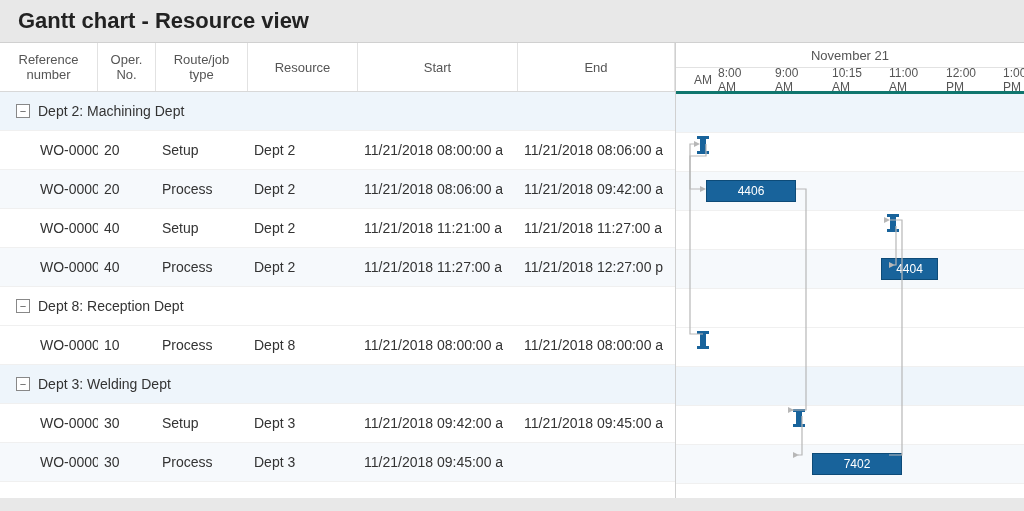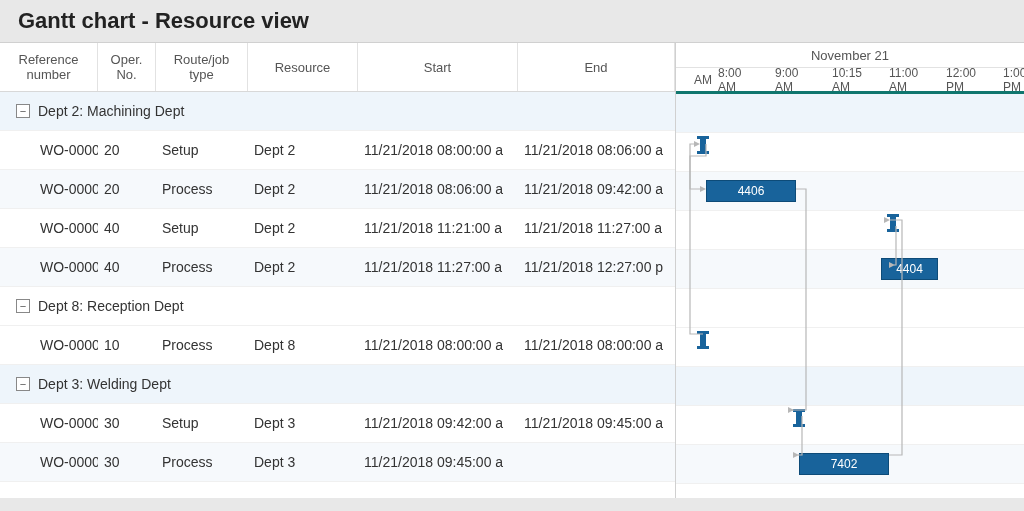--- a/index.html
+++ b/index.html
@@ -160,21 +160,21 @@
           </div>
           <div class="grow groupalt"></div>
           <div class="grow">
             <div class="tiny cap" style="left: 24px;"></div>
           </div>
           <div class="grow group"></div>
           <div class="grow">
             <div class="tiny cap" style="left: 120px;"></div>
           </div>
           <div class="grow alt">
-            <div class="bar" style="left: 123px; width: 90px;">7402</div>
+            <div class="bar" style="left: 136px; width: 90px;">7402</div>
           </div>
           <svg class="links" width="400" height="380">
             <path d="M30 50 L30 62 L14 62 L14 95 L28 95"></path>
             <polygon points="30,95 24,92 24,98"></polygon>
             <path d="M27 240 L14 240 L14 50 L22 50"></path>
             <polygon points="24,50 18,47 18,53"></polygon>
             <path d="M120 95 L130 95 L130 316 L118 316 M118 316 L112 316"></path>
             <polygon points="118,316 112,313 112,319"></polygon>
             <path d="M126 322 L126 361 L122 361"></path>
             <polygon points="123,361 117,358 117,364"></polygon>

